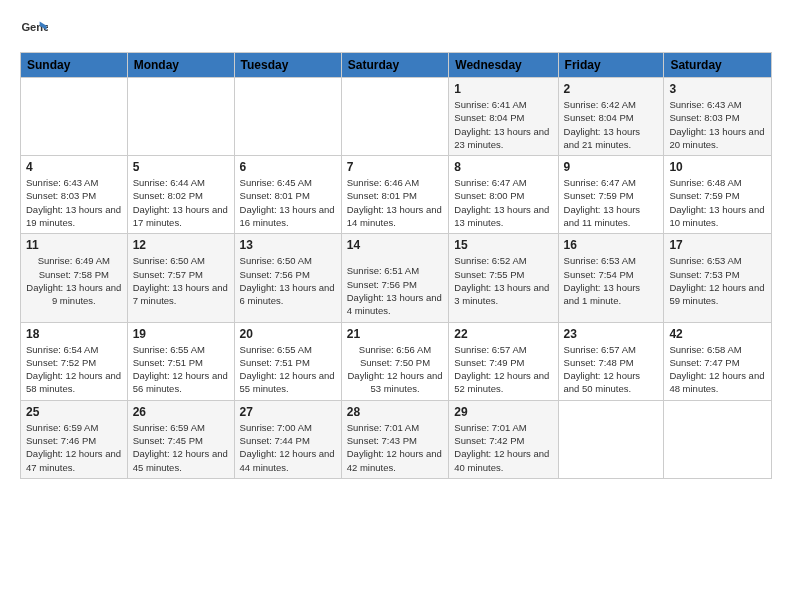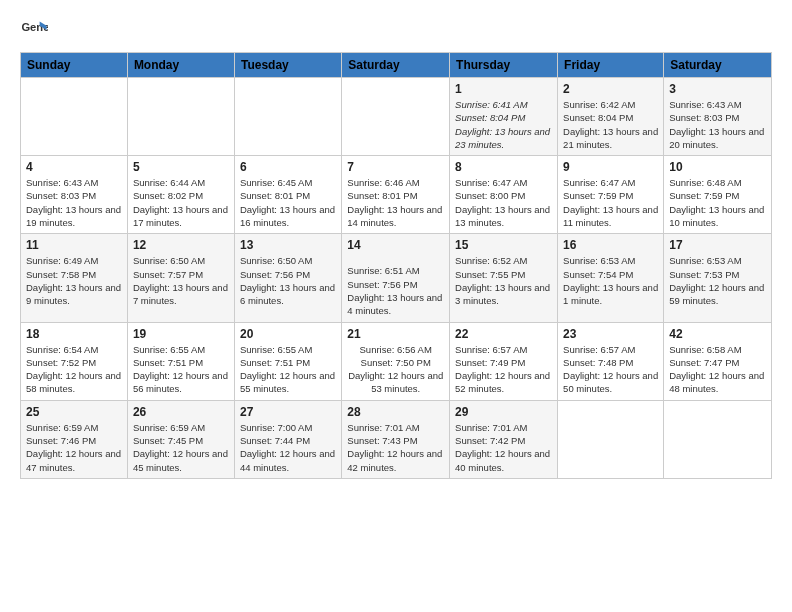--- a/index.html
+++ b/index.html
@@ -106,34 +106,34 @@
   </div>
 </div>
 
 <table class="calendar-table">
   <thead>
     <tr>
     <th>Sunday</th>
         <th>Monday</th>
         <th>Tuesday</th>
         <th>Saturday</th>
-        <th>Thursday</th>
+        <th>Wednesday</th>
         <th>Friday</th>
         <th>Saturday</th>
       </tr>
   </thead>
   <tbody id="calendar-body">
   <tr>
         <td class="empty-cell"></td>
         <td class="empty-cell"></td>
         <td class="empty-cell"></td>
         <td class="empty-cell"></td>
         <td>
           <span class="day-num">1</span>
-          <div class="day-info" style="white-space: pre-line; font-style: italic;">Sunrise: 6:41 AM
+          <div class="day-info" style="white-space: pre-line;">Sunrise: 6:41 AM
 Sunset: 8:04 PM
 Daylight: 13 hours and 23 minutes.</div>
         </td>
         <td>
           <span class="day-num">2</span>
           <div class="day-info" style="white-space: pre-line;">Sunrise: 6:42 AM
 Sunset: 8:04 PM
 Daylight: 13 hours and 21 minutes.</div>
         </td>
         <td>
@@ -183,21 +183,21 @@
         <td>
           <span class="day-num">10</span>
           <div class="day-info" style="white-space: pre-line;">Sunrise: 6:48 AM
 Sunset: 7:59 PM
 Daylight: 13 hours and 10 minutes.</div>
         </td>
       </tr>
       <tr>
         <td>
           <span class="day-num">11</span>
-          <div class="day-info" style="white-space: pre-line;">Sunrise: 6:49 AM
+          <div class="day-info" style="white-space: pre-line; text-align: center;">Sunrise: 6:49 AM
 Sunset: 7:58 PM
 Daylight: 13 hours and 9 minutes.</div>
         </td>
         <td>
           <span class="day-num">12</span>
           <div class="day-info" style="white-space: pre-line;">Sunrise: 6:50 AM
 Sunset: 7:57 PM
 Daylight: 13 hours and 7 minutes.</div>
         </td>
         <td>

